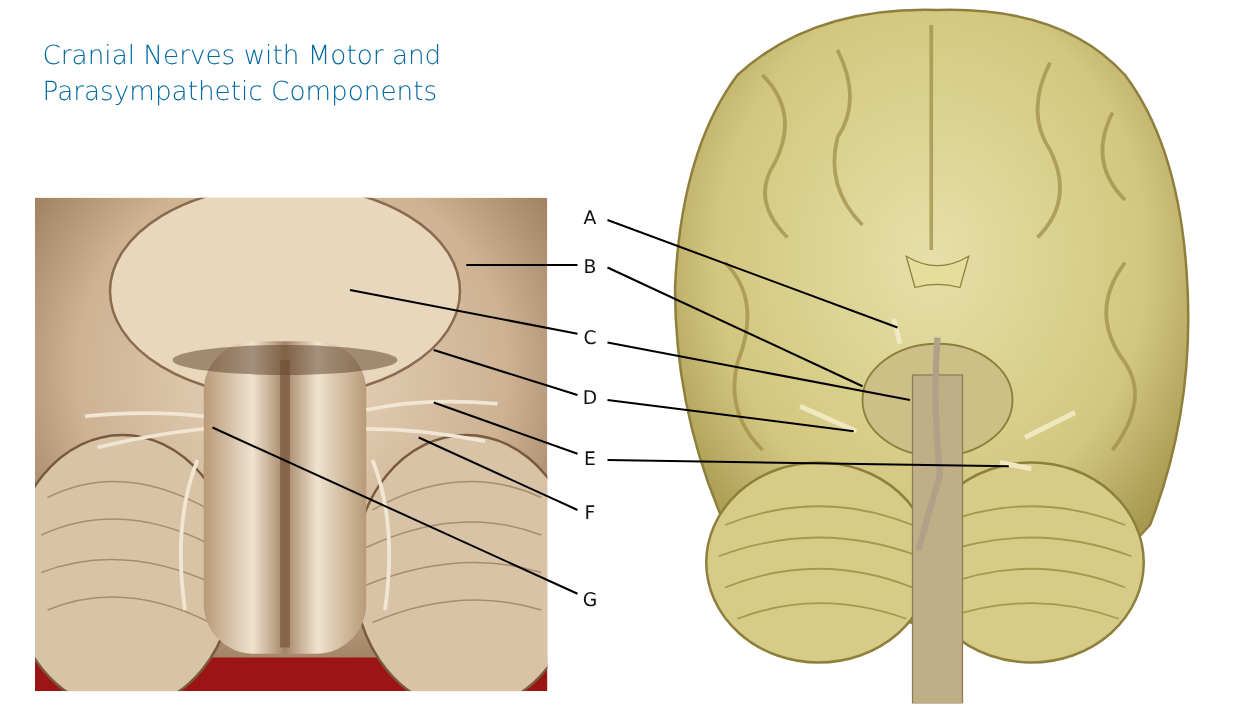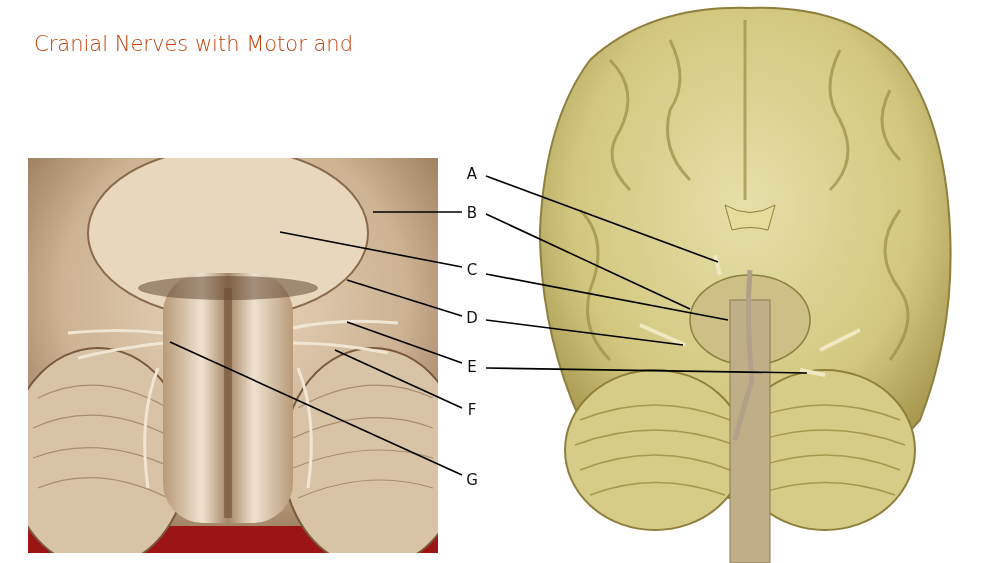--- a/index.html
+++ b/index.html
@@ -1,28 +1,29 @@
 <!DOCTYPE html>
 <html><head>
 <meta charset="utf-8">
 <style>
   html, body { margin:0; padding:0; background:#ffffff; }
   body { width:1000px; height:563px; position:relative; overflow:hidden; font-family:"Liberation Sans", sans-serif; }
-  .title { position:absolute; left:34px; top:30px; font-size:21px; line-height:29px; color:#c2410c; font-family:"DejaVu Sans", sans-serif; font-weight:300; letter-spacing:0px; }
+  .title { position:absolute; left:34px; top:30px; font-size:21px; line-height:29px; color:#0369a1; font-family:"DejaVu Sans", sans-serif; font-weight:300; letter-spacing:0px; }
   .photo-left { position:absolute; left:28px; top:158px; width:410px; height:395px; overflow:hidden; }
   .photo-right { position:absolute; left:520px; top:0px; width:450px; height:563px; overflow:hidden; }
   svg { display:block; }
   .overlay { position:absolute; left:0; top:0; width:1000px; height:563px; pointer-events:none; }
   .lbl { position:absolute; font-size:15px; color:#111; font-family:"DejaVu Sans", sans-serif; width:14px; text-align:center; }
 </style>
 </head>
 <body>
 
 <div class="title">
   <div>Cranial Nerves with Motor and</div>
+  <div>Parasympathetic Components</div>
 </div>
 
 <div class="photo-left">
   <svg width="410" height="395" viewBox="0 0 410 395">
     <defs>
       <radialGradient id="lg1" cx="50%" cy="35%" r="70%">
         <stop offset="0%" stop-color="#ead7bf"></stop>
         <stop offset="60%" stop-color="#cdb293"></stop>
         <stop offset="100%" stop-color="#8a6a4c"></stop>
       </radialGradient>

